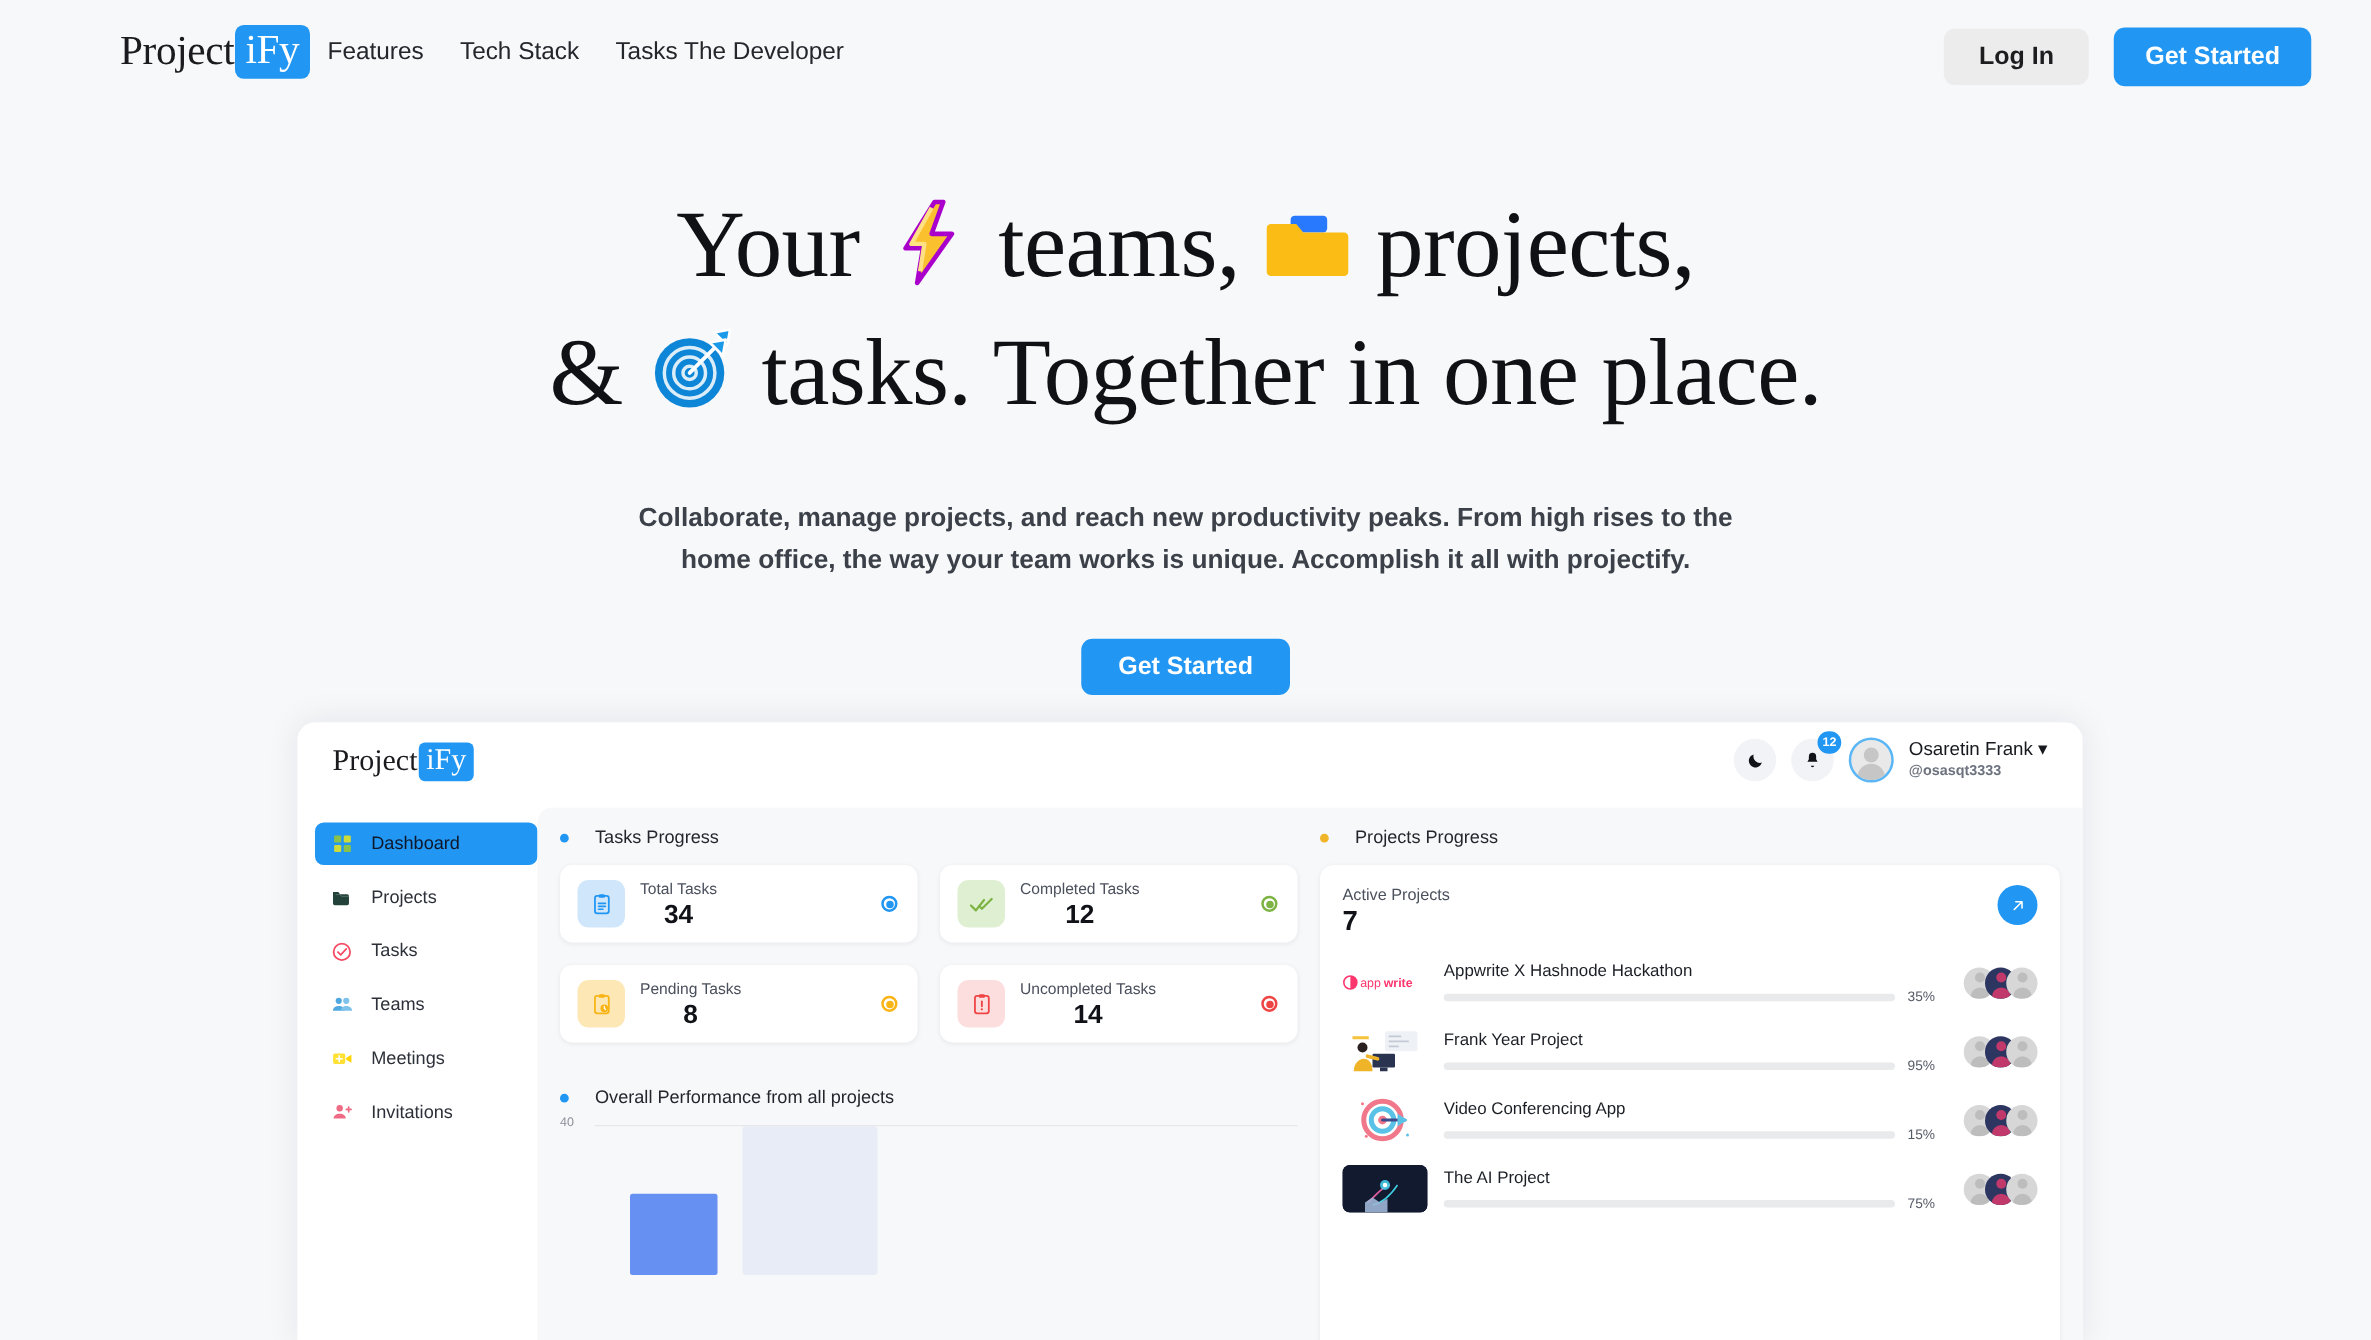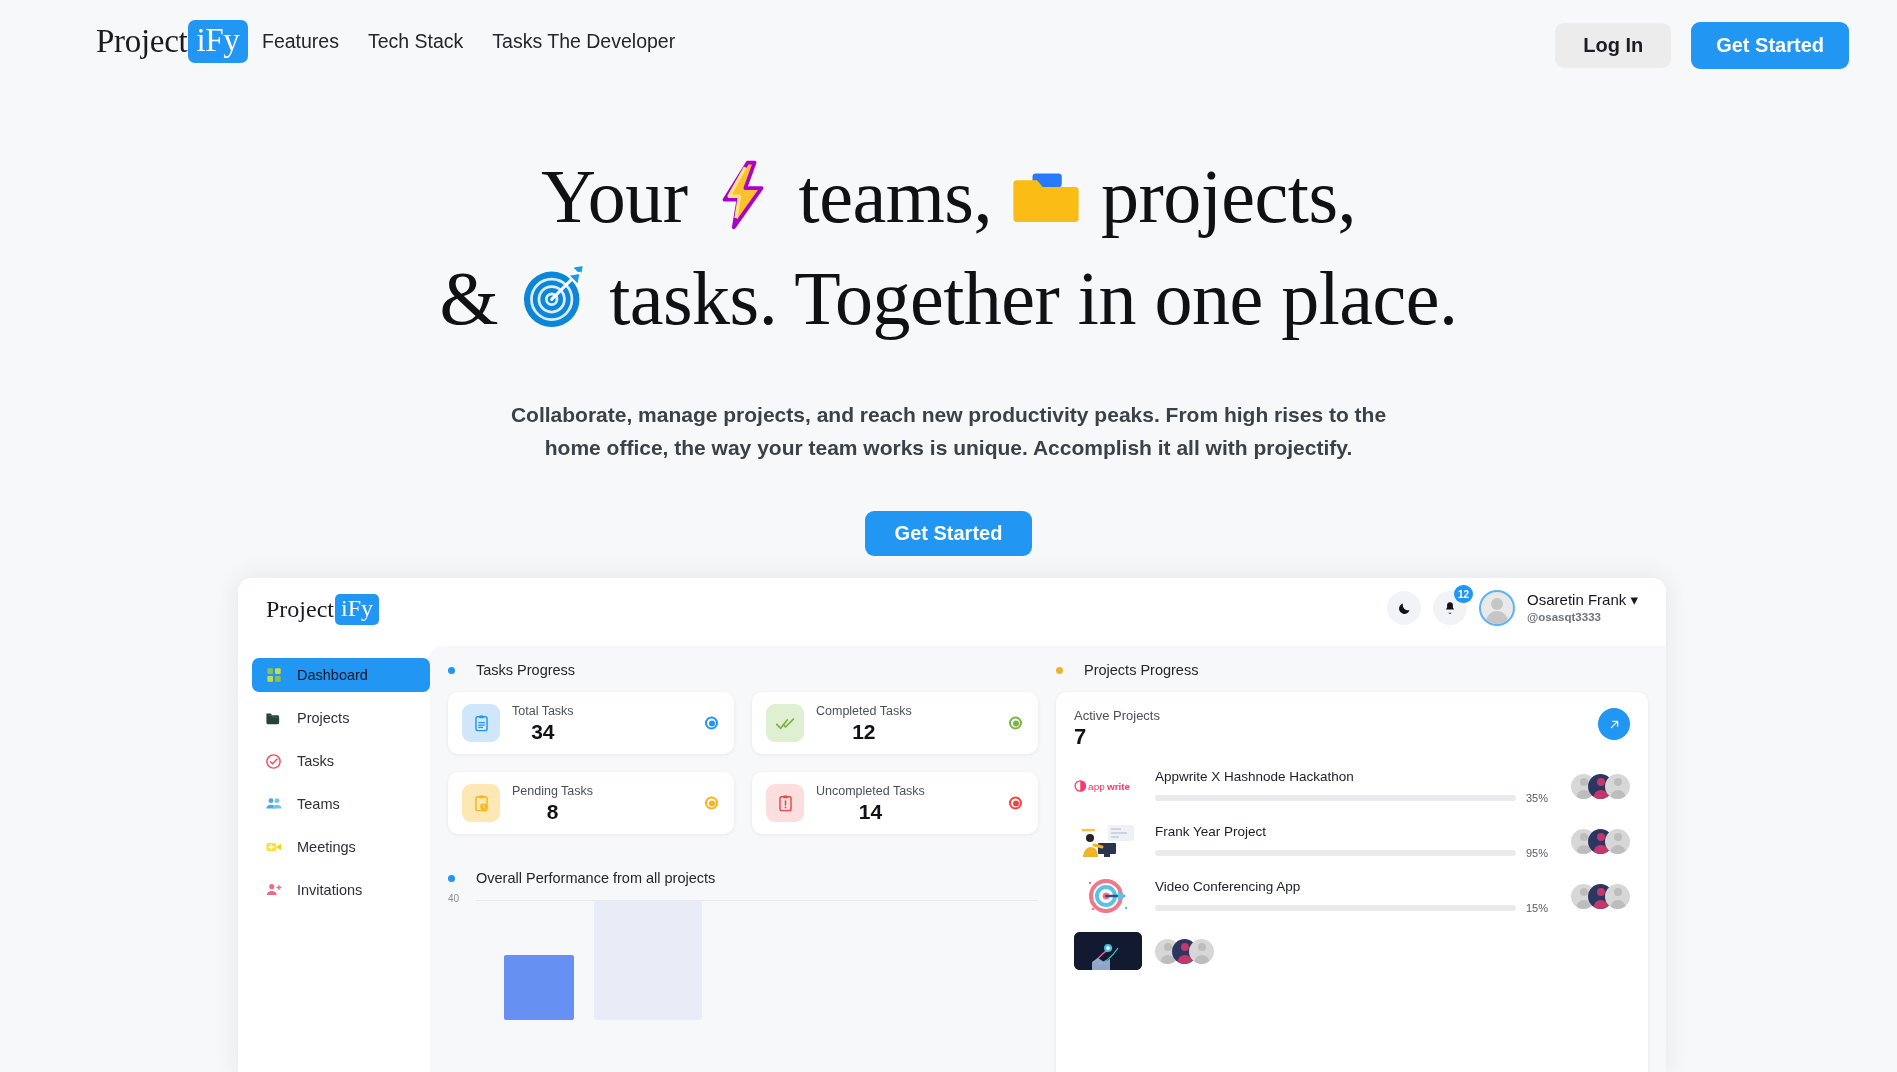--- a/index.html
+++ b/index.html
@@ -592,20 +592,27 @@
               <span class="proj-thumb" style="background:#141c33">
                 <svg width="68" height="38" viewBox="0 0 68 38" aria-hidden="true">
                   <rect width="68" height="38" fill="#121a30"></rect>
                   <path d="M20 30c6-4 10-12 18-14" fill="none" stroke="#e35fa0" stroke-width="1.4"></path>
                   <path d="M24 32c10-2 16-10 20-16" fill="none" stroke="#3fd0e0" stroke-width="1.2"></path>
                   <circle cx="34" cy="16" r="4" fill="#47d6f5" opacity="0.85"></circle>
                   <circle cx="34" cy="16" r="1.8" fill="#ffffff"></circle>
                   <path d="M18 38v-8l6-4 6 4 6-3v11z" fill="#9fb6d8" opacity="0.9"></path>
                 </svg>
               </span>
+              <span class="proj-mid">
+                <span class="proj-name" style="display:block">The AI Project</span>
+                <span class="proj-bar-row">
+                  <span class="proj-track"><span class="proj-fill" id="fill3" style="width: 75%;"></span></span>
+                  <span class="proj-pct">75%</span>
+                </span>
+              </span>
               <span class="proj-avatars">
                 <span class="pa grey">
                     <span class="ph"></span>
                     <span class="pb"></span>
                   </span>
                 <span class="pa navy">
                     <span class="ph"></span>
                     <span class="pb"></span>
                   </span>
                 <span class="pa grey">

